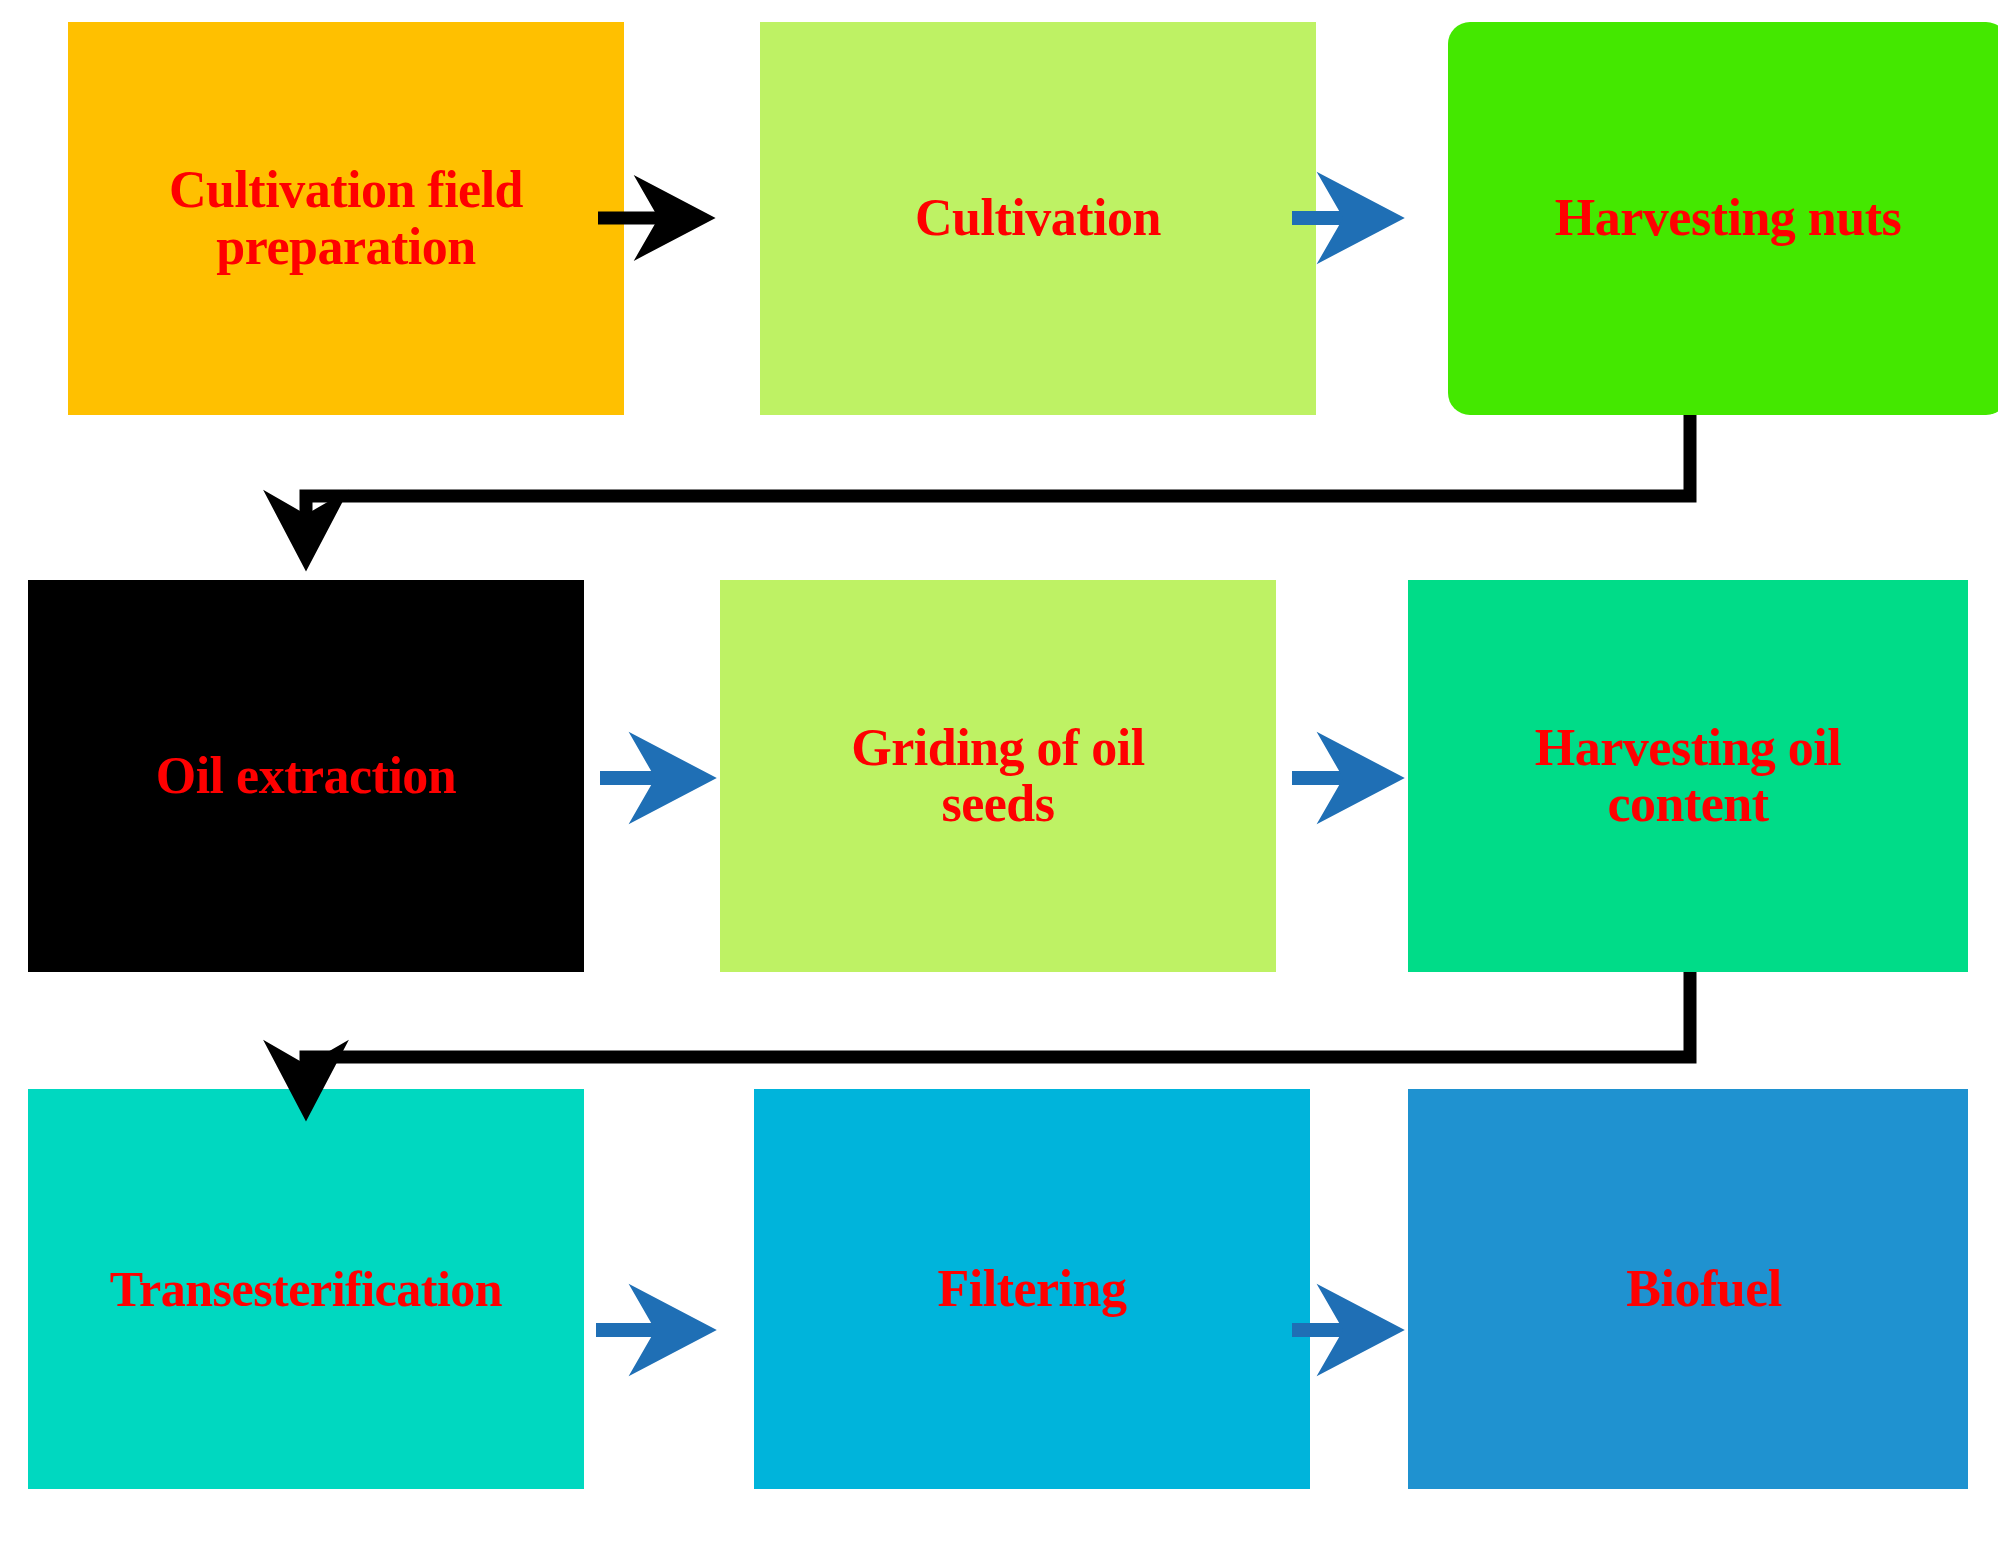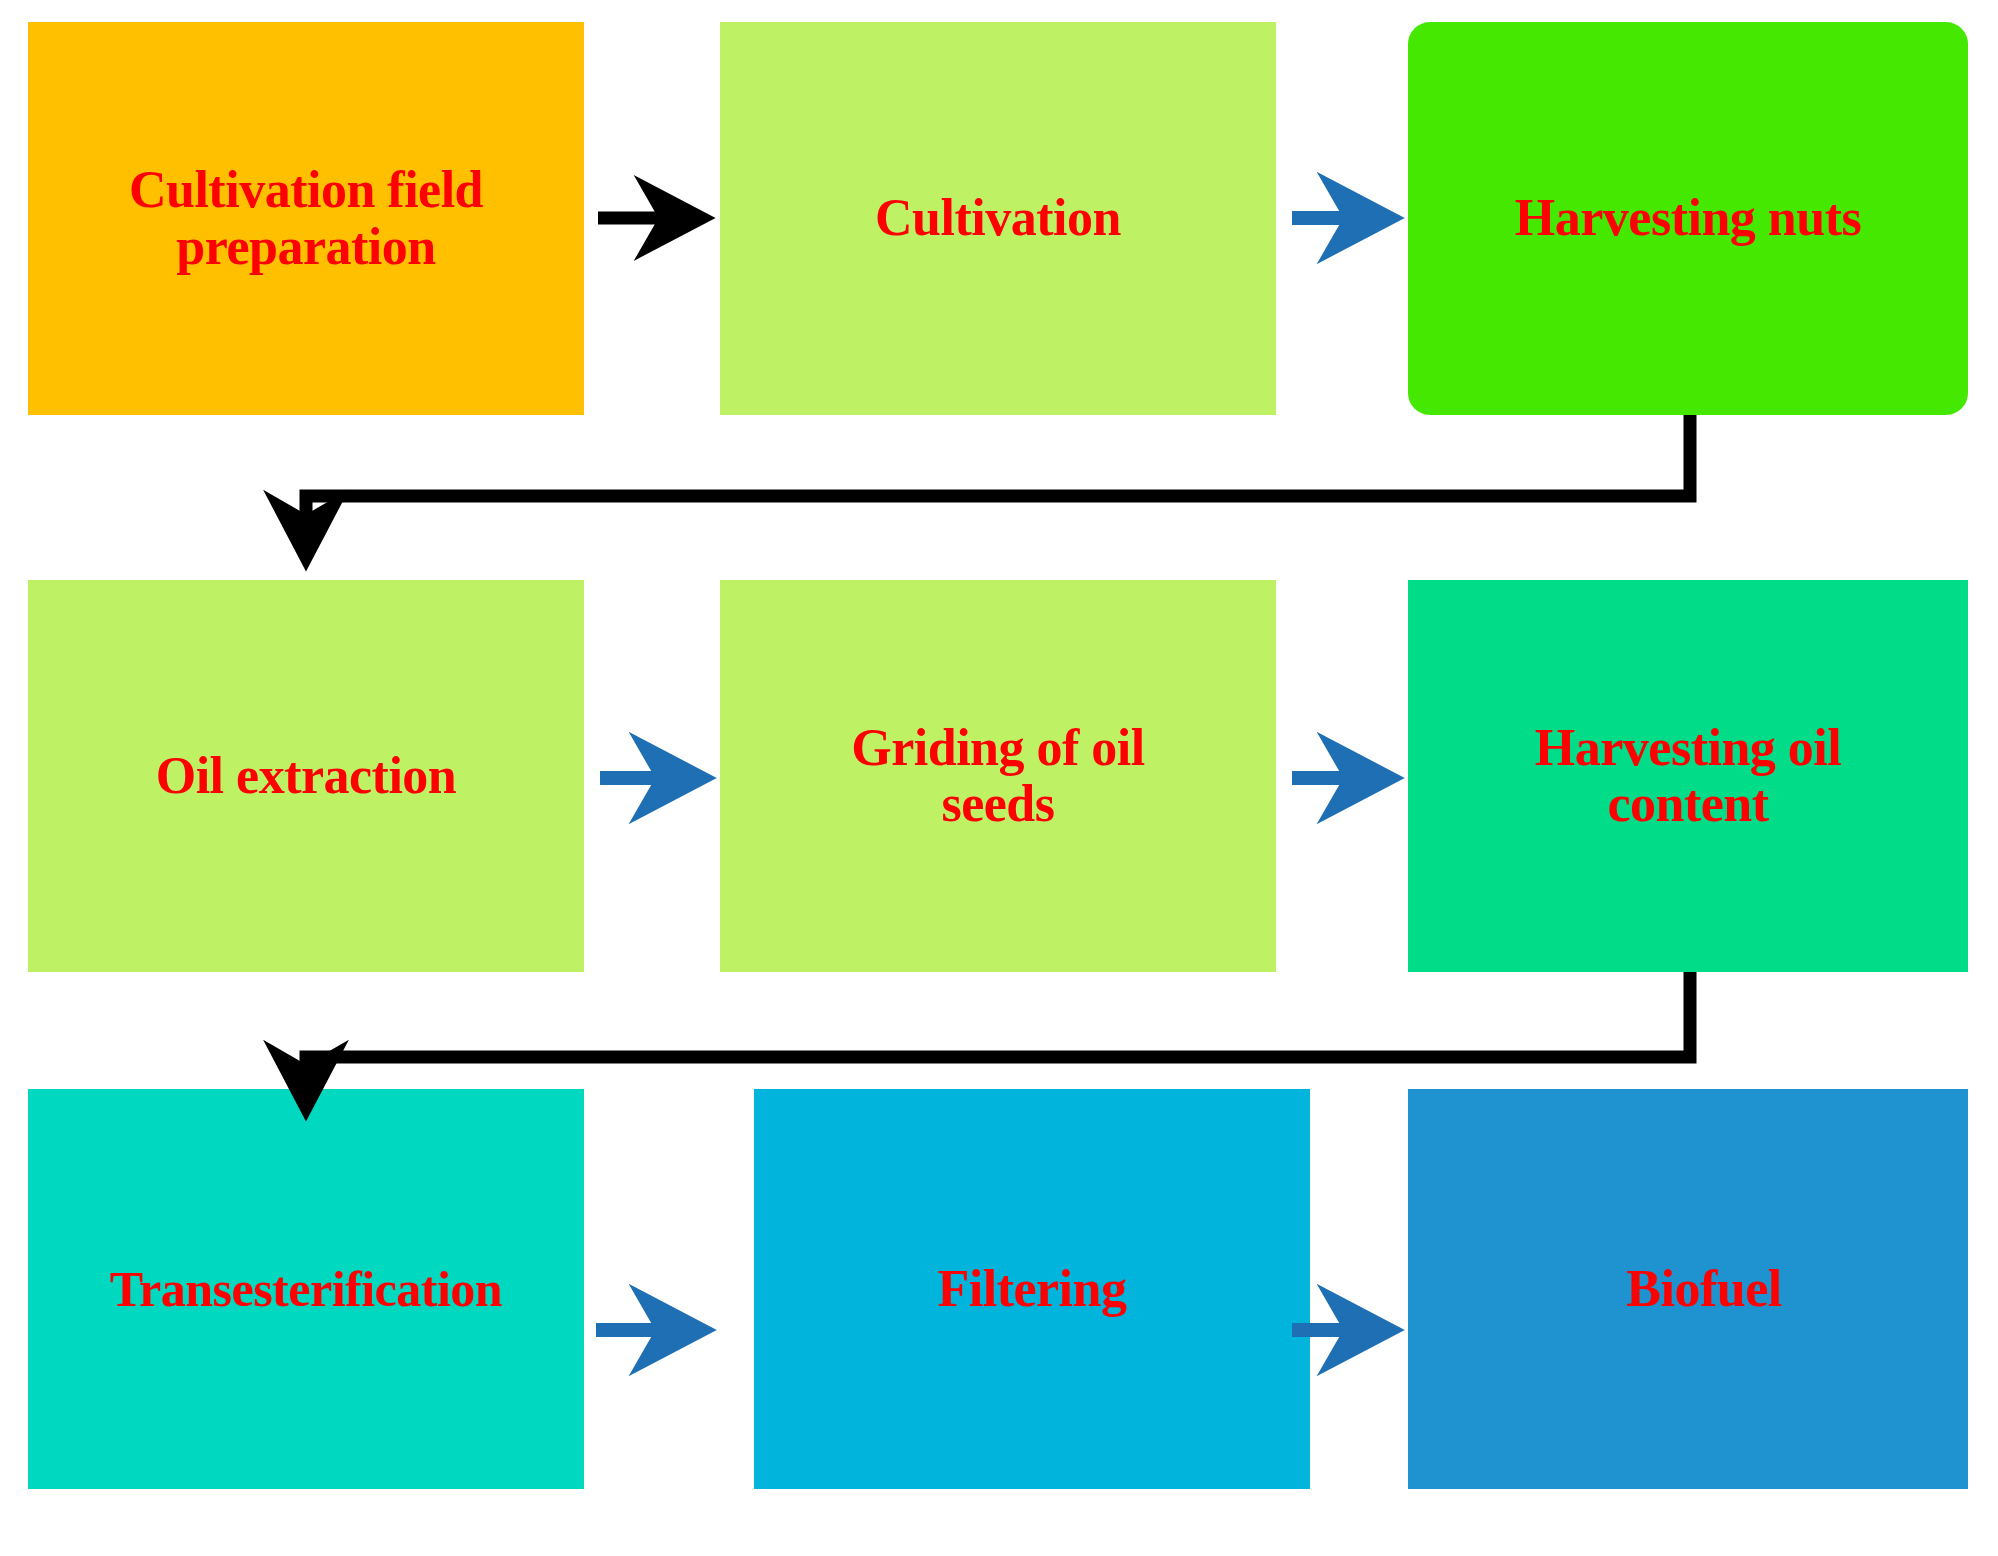--- a/index.html
+++ b/index.html
@@ -38,21 +38,21 @@
     line-height: 1.08;
     letter-spacing: -0.5px;
     font-family: "Liberation Serif", "DejaVu Serif", serif;
     white-space: pre-line;
   }
   .node-label.small {
     font-size: 50px;
   }
 
   
-  .r1 { top: 22px;   height: 393px; }
+  .r1 { top: 22px;   height: 393px; margin-left: 40px; }
   .r2 { top: 580px;  height: 392px; }
   .r3 { top: 1089px; height: 400px; }
 
   .c1 { left: 28px;   width: 556px; }
   .c2 { left: 720px;  width: 556px; }
   .c3 { left: 1408px; width: 560px; }
 
   
   svg.connectors {
     position: absolute;
@@ -73,21 +73,21 @@
   </div>
 
   <div class="node r1 c2" style="background-color: #bef264;">
     <span class="node-label" style="color: rgb(255, 0, 0);">Cultivation</span>
   </div>
 
   <div class="node r1 c3" style="background-color: rgb(68, 232, 0); border-radius: 22px;">
     <span class="node-label" style="color: rgb(255, 0, 0);">Harvesting nuts</span>
   </div>
 
-  <div class="node r2 c1" style="background-color: #bef264;">
+  <div class="node r2 c1" style="background-color: #000000;">
     <span class="node-label" style="color: rgb(255, 0, 0);">Oil extraction</span>
   </div>
 
   <div class="node r2 c2" style="background-color: #bef264;">
     <span class="node-label" style="color: rgb(255, 0, 0);">Griding of oil
 seeds</span>
   </div>
 
   <div class="node r2 c3" style="background-color: rgb(0, 220, 136);">
     <span class="node-label" style="color: rgb(255, 0, 0);">Harvesting oil

